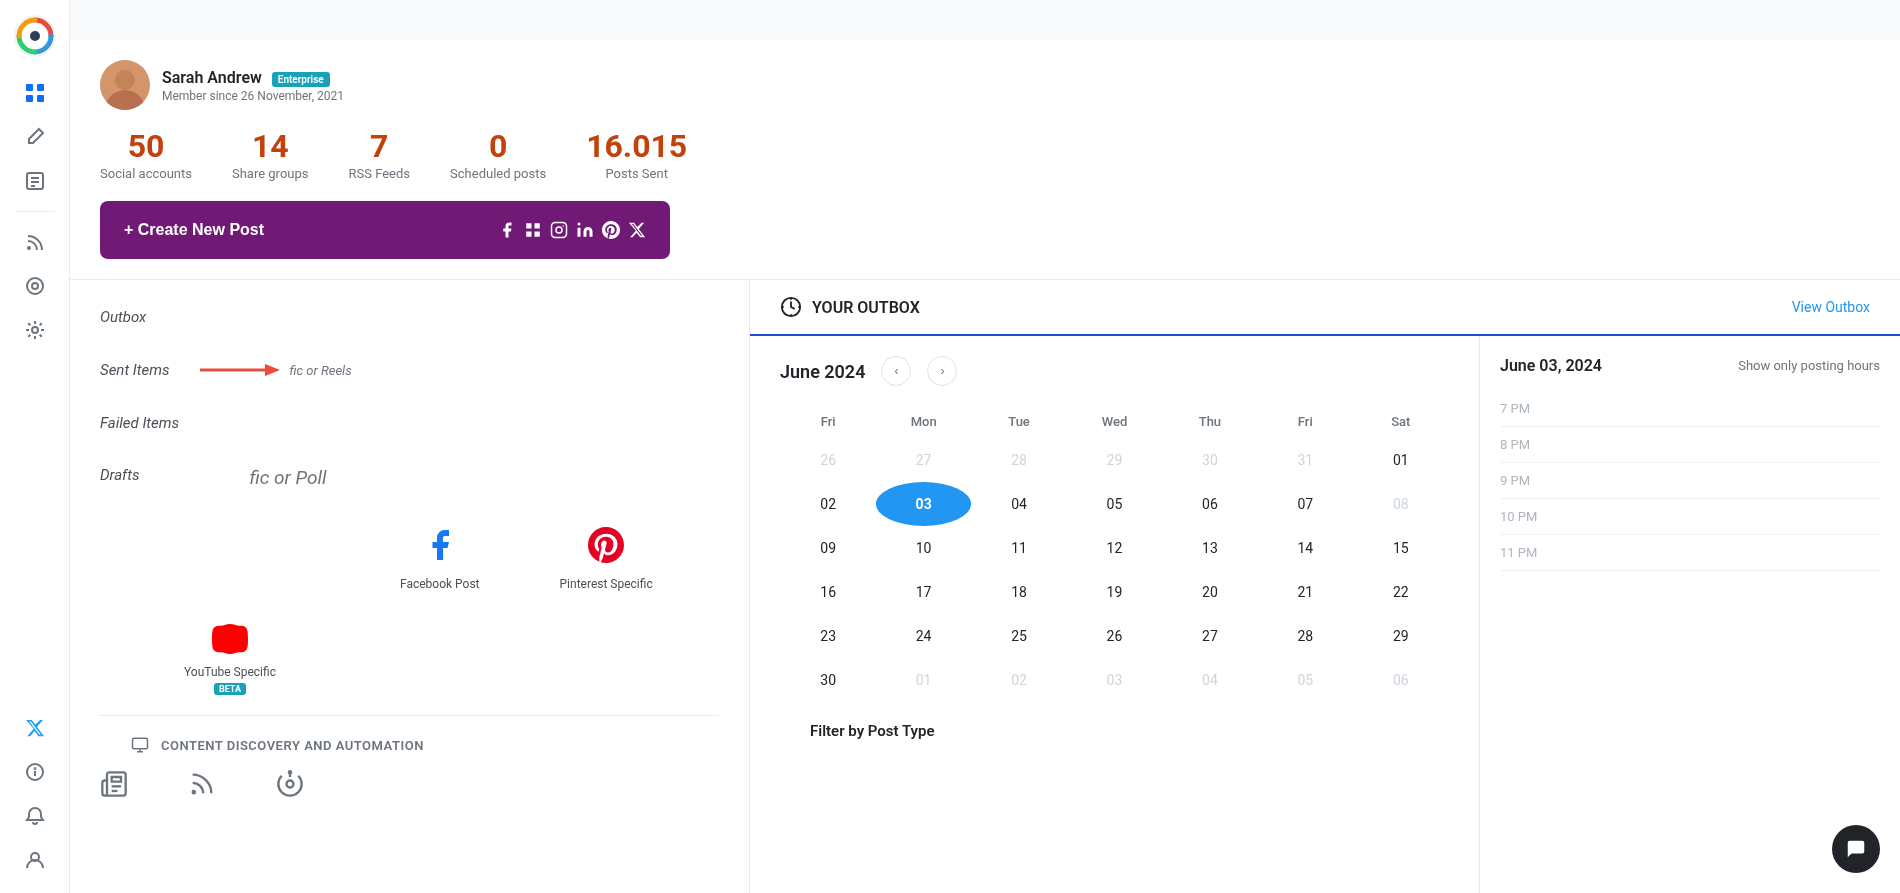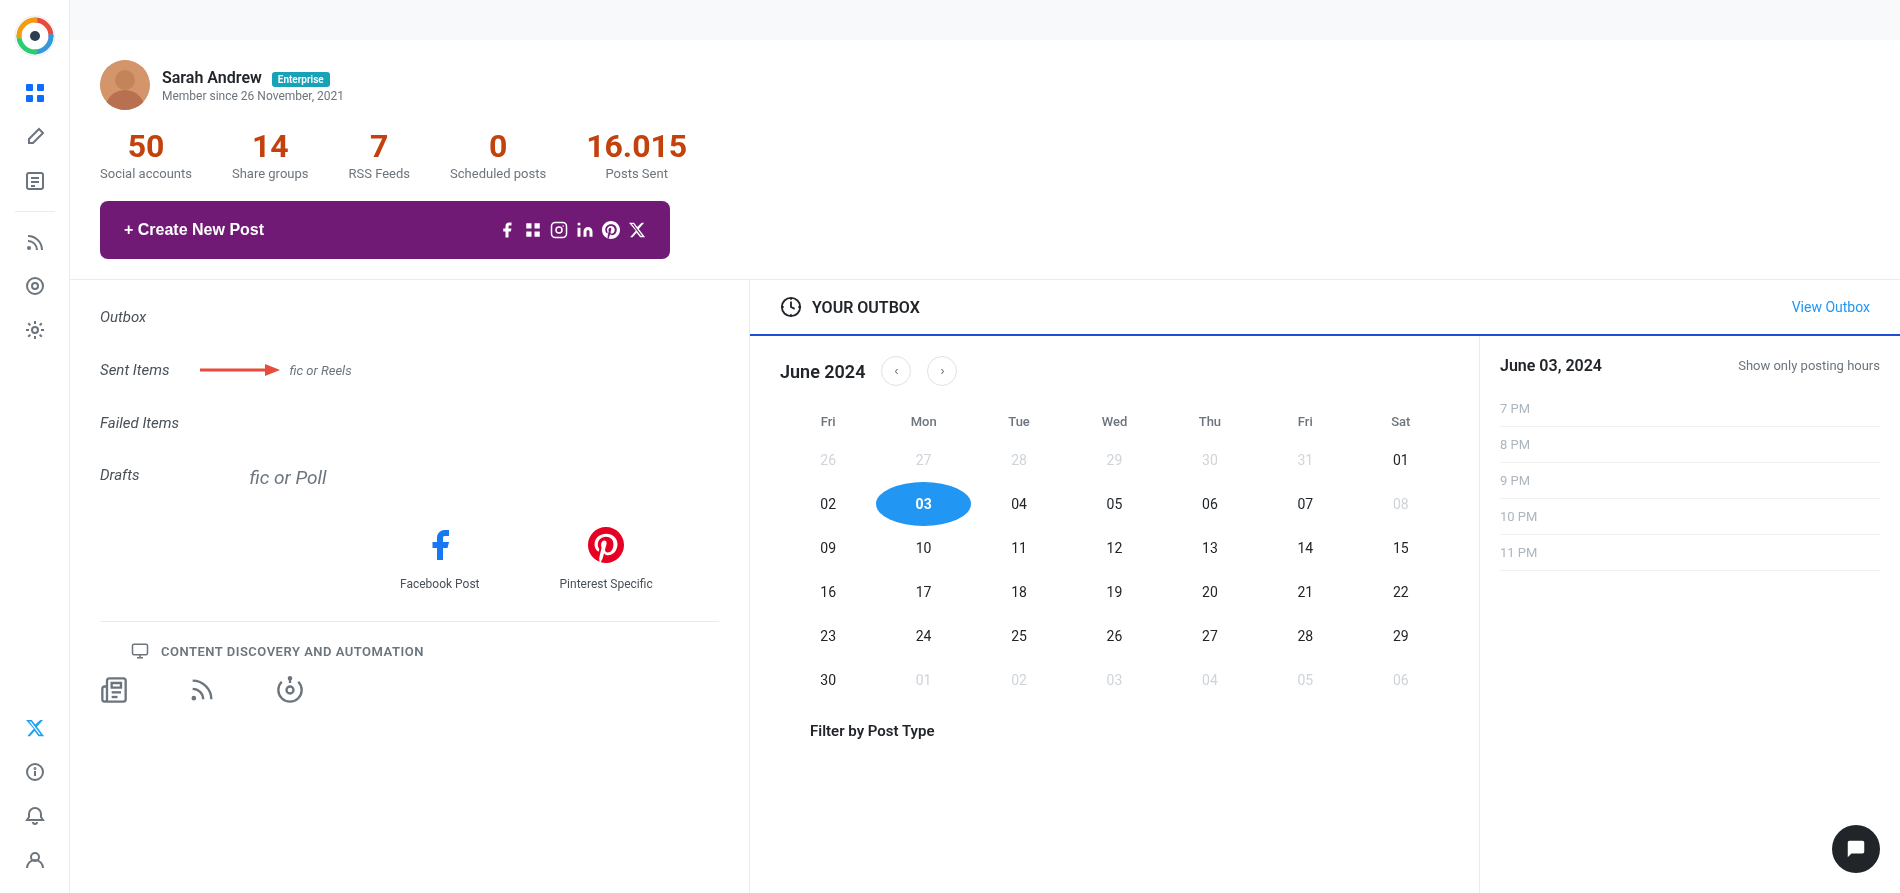--- a/index.html
+++ b/index.html
@@ -590,20 +590,33 @@
         <div style="display:flex;flex-direction:column;align-items:center;gap:6px;">
           <div style="font-size:32px;">
             <svg width="36" height="36" viewBox="0 0 24 24" fill="#E60023">
                 <path d="M12 0C5.373 0 0 5.373 0 12c0 5.084 3.163 9.426 7.627 11.174-.105-.949-.2-2.405.042-3.441.218-.937 1.407-5.965 1.407-5.965s-.359-.719-.359-1.782c0-1.668.967-2.914 2.171-2.914 1.023 0 1.518.769 1.518 1.69 0 1.029-.655 2.568-.994 3.995-.283 1.194.599 2.169 1.777 2.169 2.133 0 3.772-2.249 3.772-5.495 0-2.873-2.064-4.882-5.012-4.882-3.414 0-5.418 2.561-5.418 5.207 0 1.031.397 2.138.893 2.738a.36.36 0 0 1 .083.345l-.333 1.36c-.053.22-.174.267-.402.161-1.499-.698-2.436-2.889-2.436-4.649 0-3.785 2.75-7.262 7.929-7.262 4.163 0 7.398 2.967 7.398 6.931 0 4.136-2.607 7.464-6.227 7.464-1.216 0-2.359-.632-2.75-1.378l-.748 2.853c-.271 1.043-1.002 2.35-1.492 3.146C9.57 23.812 10.763 24 12 24c6.627 0 12-5.373 12-12S18.627 0 12 0z"></path>
               </svg>
           </div>
           <span style="font-size:12px;color:#495057;">Pinterest Specific</span>
         </div>
       </div>
 
+      <div style="display:flex;flex-direction:column;align-items:center;gap:4px;width:100px;margin-left:80px;margin-bottom:20px;">
+        <div>
+          <svg width="36" height="36" viewBox="0 0 24 24" fill="#FF0000">
+            <path d="M19.59 6.69a4.83 4.83 0 0 1-3.77-2.75 12.64 12.64 0 0 0-8.1 2.31A12.47 12.47 0 0 0 3 12a12.47 12.47 0 0 0 4.72 5.75 12.64 12.64 0 0 0 8.1 2.31 4.83 4.83 0 0 1 3.77-2.75A4.85 4.85 0 0 1 24 12a4.85 4.85 0 0 1-4.41-5.31z"></path>
+            <circle cx="12" cy="12" r="9" fill="#FF0000"></circle>
+            <circle cx="12" cy="12" r="8" fill="#FF0000"></circle>
+            <path d="M2 12C2 6.48 6.48 2 12 2s10 4.48 10 10-4.48 10-10 10S2 17.52 2 12z" fill="#FF0000"></path>
+            <path d="M19.615 3.184c-3.604-0.246-11.631-0.245-15.23 0-3.897 0.266-4.356 2.62-4.385 8.816 0.029 6.185 0.484 8.549 4.385 8.816 3.6 0.245 11.626 0.246 15.23 0 3.897-0.266 4.356-2.62 4.385-8.816-0.029-6.185-0.484-8.549-4.385-8.816zm-10.615 12.816v-8l8 3.993-8 4.007z" fill="#FF0000"></path>
+          </svg>
+        </div>
+        <span style="font-size:12px;color:#495057;">YouTube Specific</span>
+        <span class="beta-badge">BETA</span>
+      </div>
 
       <div class="content-discovery">
         <div class="section-title">
           <svg width="18" height="18" viewBox="0 0 24 24" fill="none" stroke="#6c757d" stroke-width="2">
               <rect x="2" y="3" width="20" height="14" rx="2"></rect>
               <line x1="8" y1="21" x2="16" y2="21"></line>
               <line x1="12" y1="17" x2="12" y2="21"></line>
             </svg>
           <span>CONTENT DISCOVERY AND AUTOMATION</span>
         </div>

